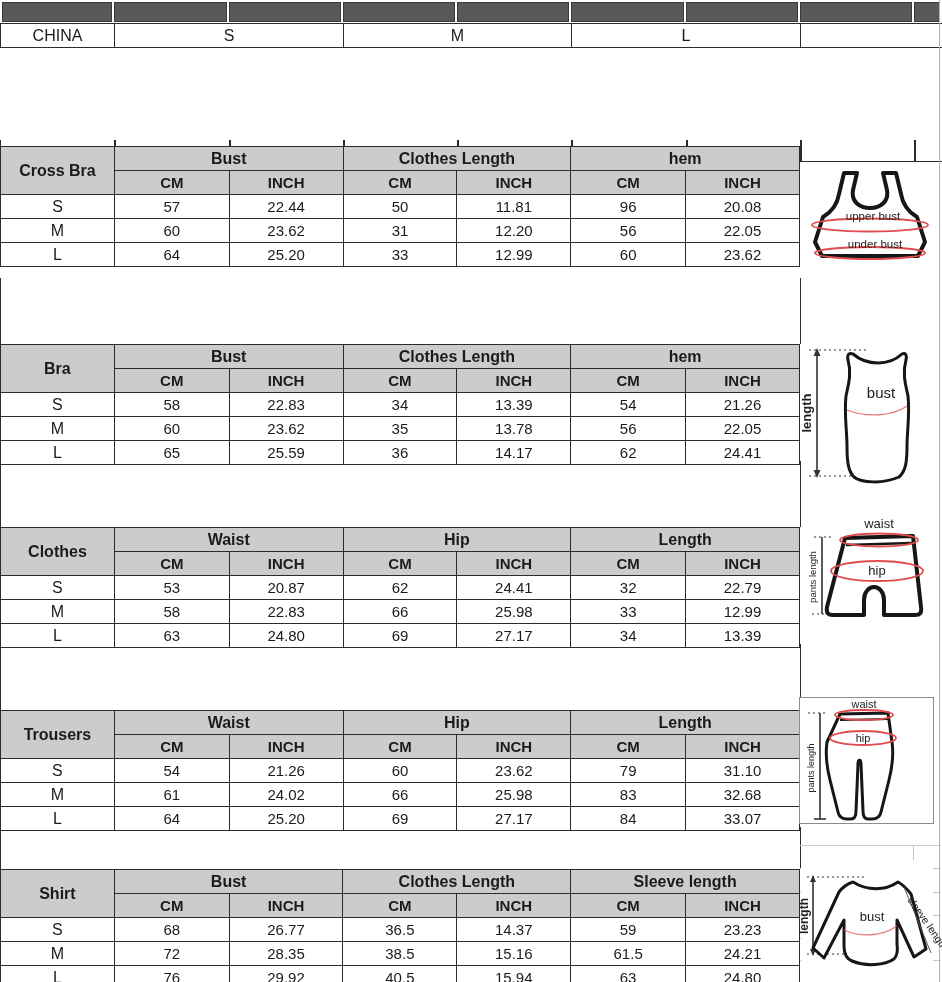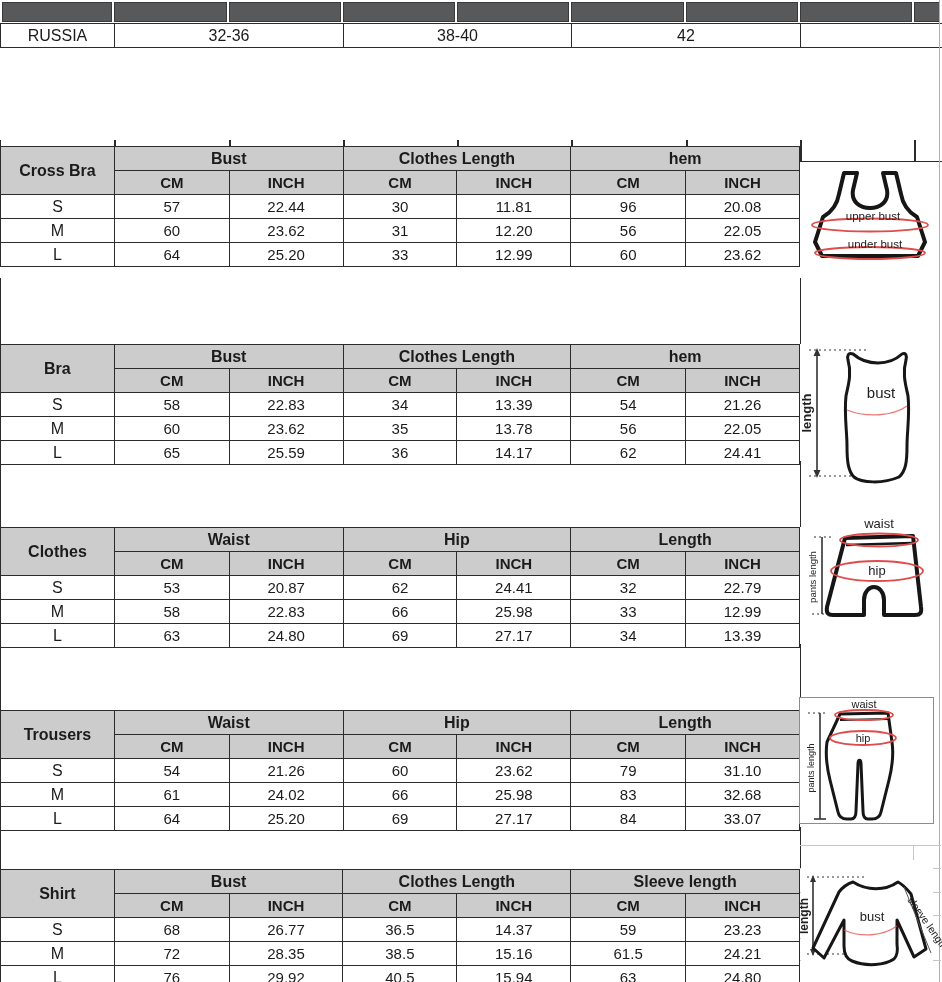--- a/index.html
+++ b/index.html
@@ -76,24 +76,24 @@
 <table class="conv conv-table">
   <colgroup>
     <col style="width:114px">
       <col style="width:229px">
       <col style="width:228px">
     <col style="width:229px">
       <col style="width:142px">
   </colgroup>
   <tbody>
       <tr>
-        <th>RUSSIA</th>
-        <td>32-36</td>
-        <td>38-40</td>
-        <td>42</td>
+        <th>CHINA</th>
+        <td>S</td>
+        <td>M</td>
+        <td>L</td>
         <td></td>
       </tr>
     </tbody>
 </table>
 
 <div class="spacer-row">
   <i style="left:113px"></i>
     <i style="left:228px"></i>
     <i style="left:342px"></i>
     <i style="left:456px"></i>
@@ -126,21 +126,21 @@
           <th class="hdr unit">INCH</th>
           <th class="hdr unit">CM</th>
           <th class="hdr unit">INCH</th>
           <th class="hdr unit">CM</th>
           <th class="hdr unit">INCH</th>
         </tr>
         <tr>
           <th class="sizecell">S</th>
           <td class="val">57</td>
           <td class="val">22.44</td>
-          <td class="val">30</td>
+          <td class="val">50</td>
           <td class="val">11.81</td>
           <td class="val">96</td>
           <td class="val">20.08</td>
         </tr>
         <tr>
           <th class="sizecell">M</th>
           <td class="val">60</td>
           <td class="val">23.62</td>
           <td class="val">31</td>
           <td class="val">12.20</td>

